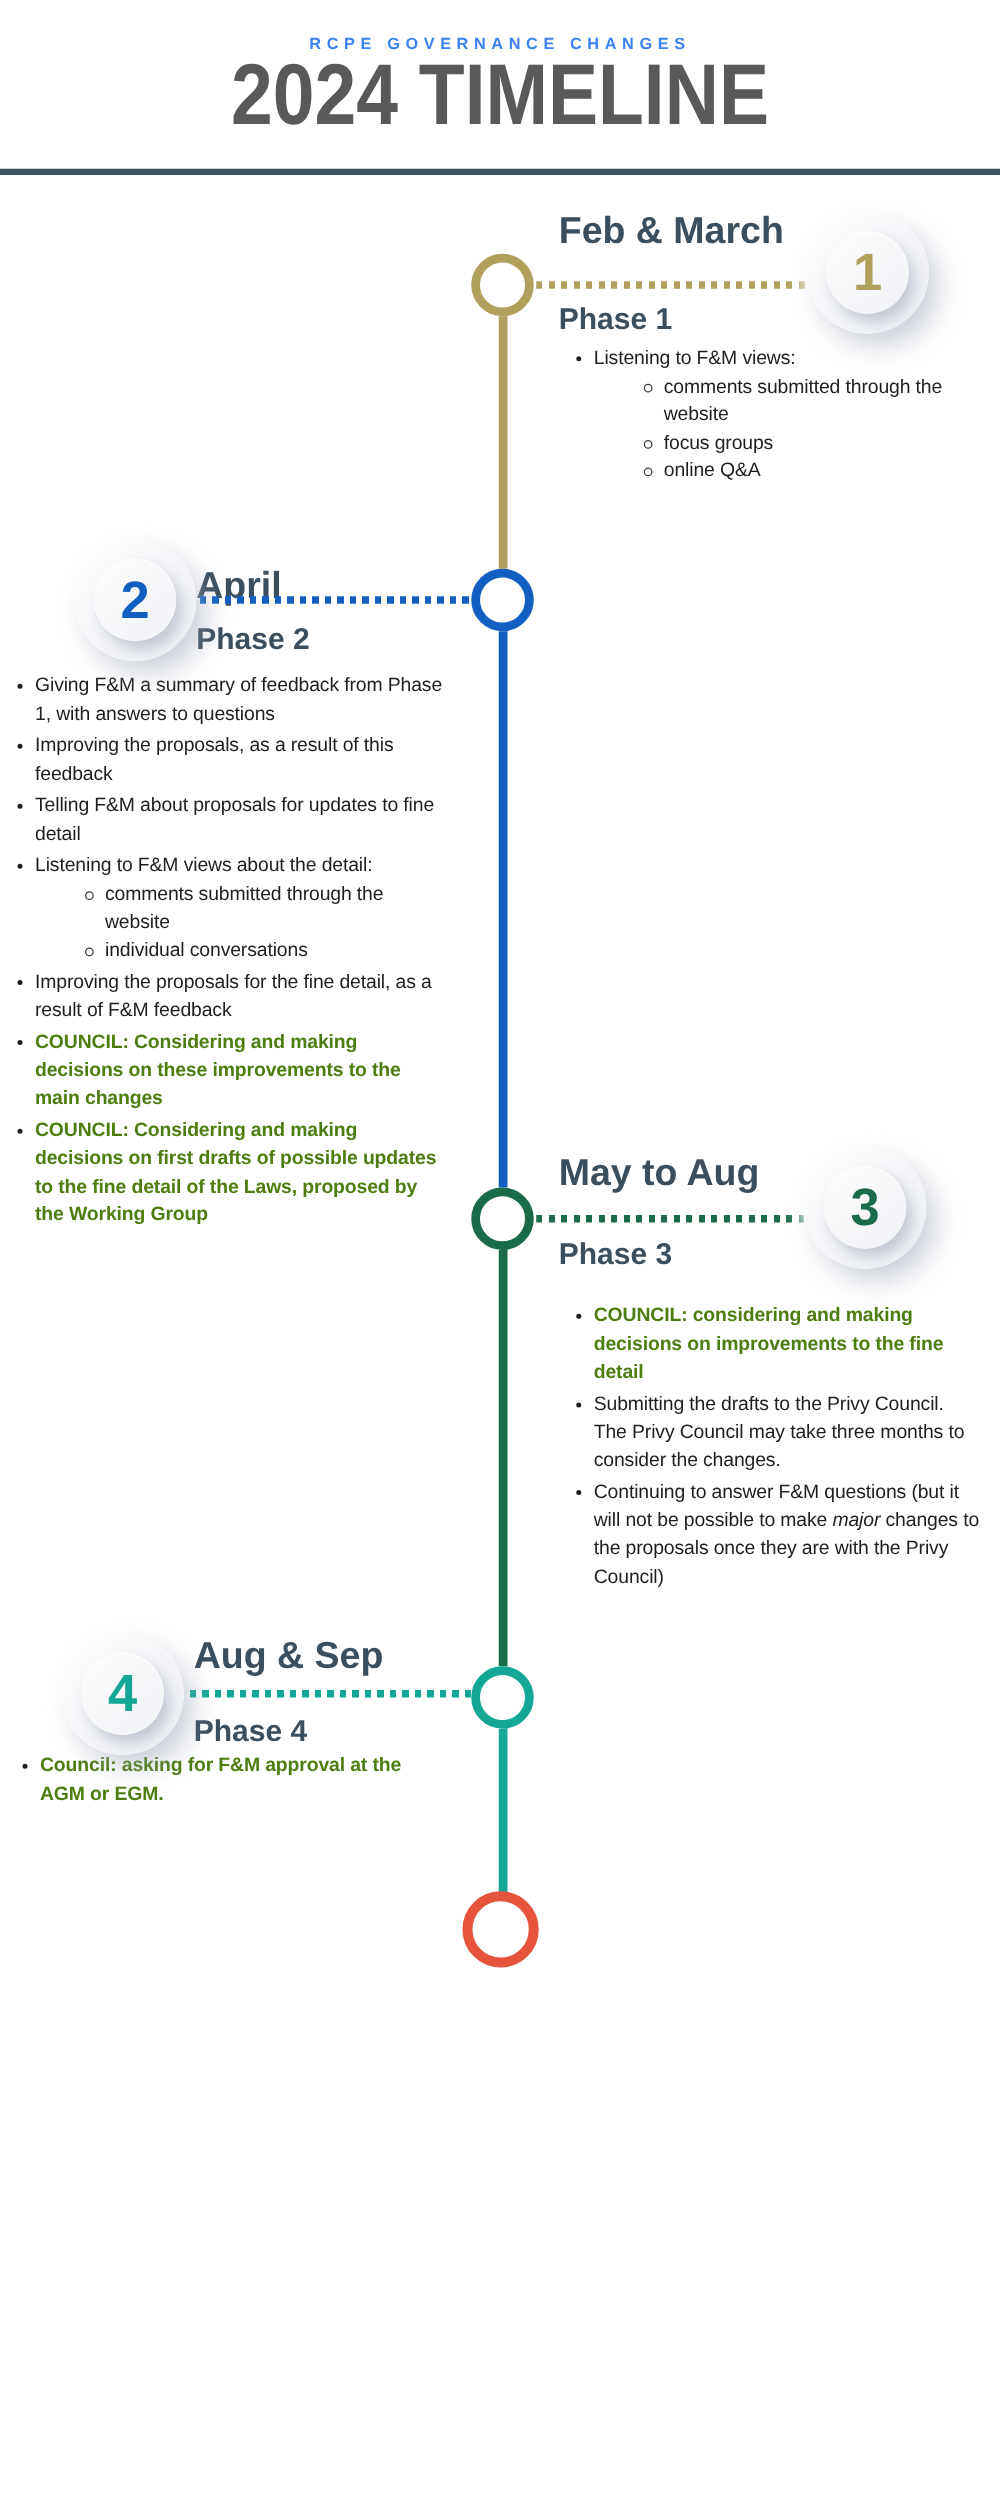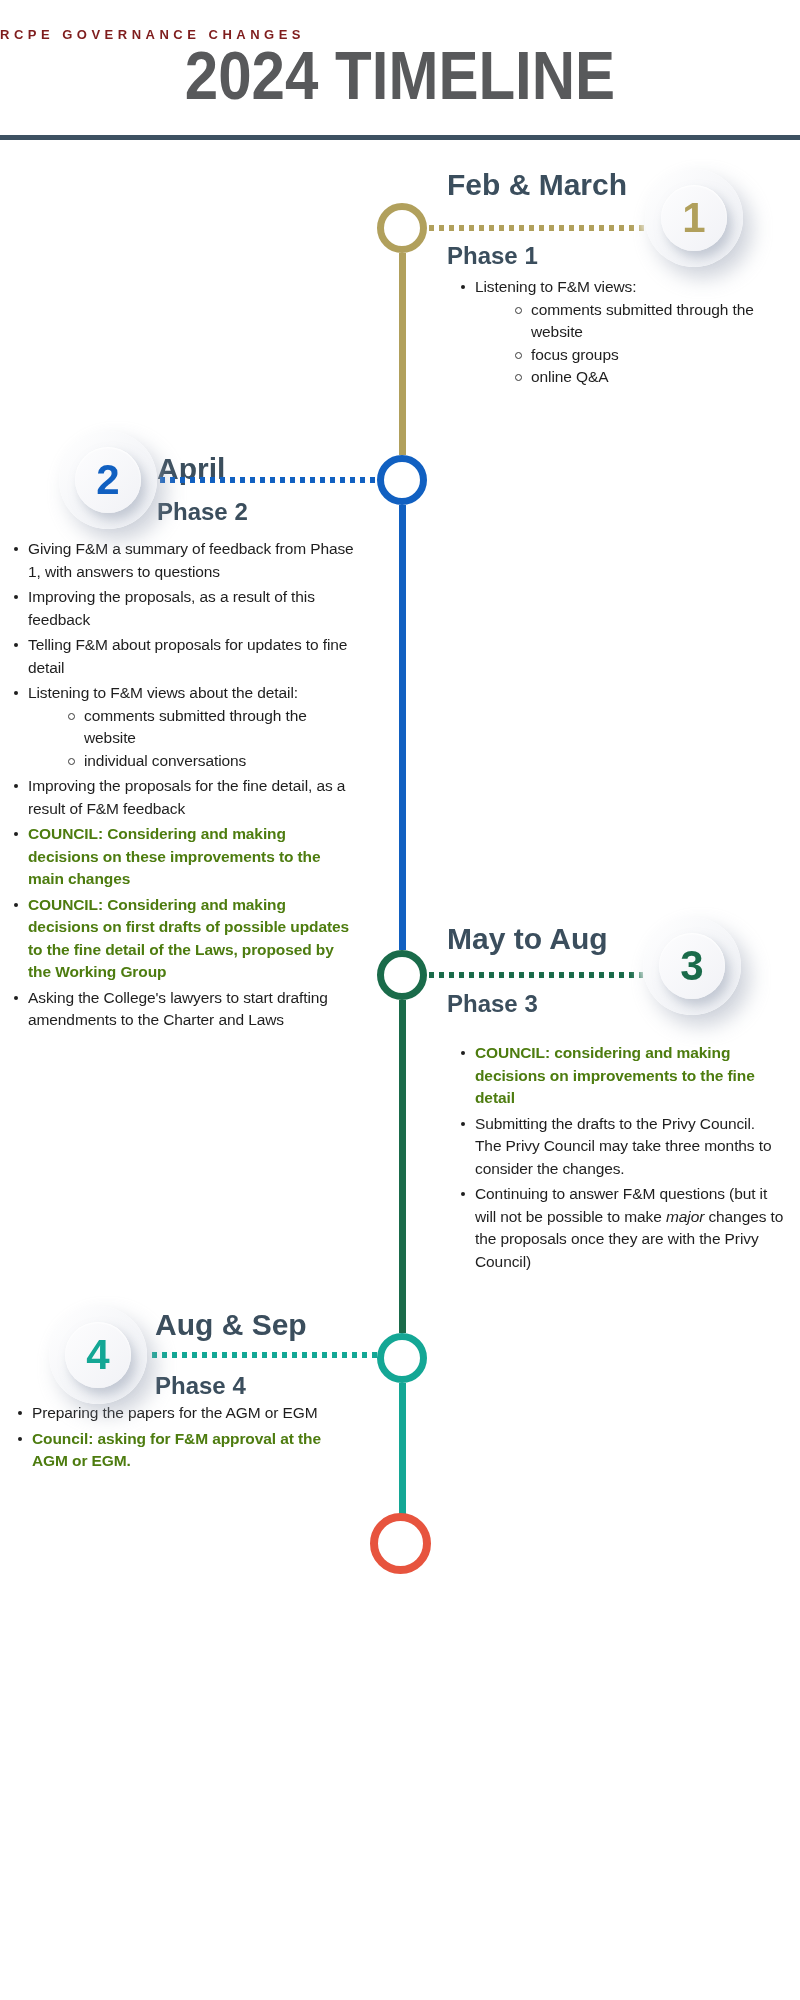--- a/index.html
+++ b/index.html
@@ -2,22 +2,22 @@
 <html><head>
 <meta charset="utf-8">
 <style>
   html,body{margin:0;padding:0;background:#ffffff;}
   .canvas{
     position:relative;width:800px;height:2000px;background:#ffffff;overflow:hidden;
     font-family:"Liberation Sans","DejaVu Sans",sans-serif;
   }
   
   .kicker{
-    position:absolute;top:27px;left:0;width:800px;
-    font-size:13px;font-weight:700;letter-spacing:4.5px;color:#7f1d1d;
+    position:absolute;top:27px;left:0;width:800px;text-align:center;
+    font-size:13px;font-weight:700;letter-spacing:4.5px;color:#3b82f6;
   }
   .title{
     position:absolute;top:46px;left:0;width:800px;text-align:center;
     font-size:69px;line-height:60px;font-weight:700;color:#58595b;
     transform:scaleX(0.87);transform-origin:50% 50%;white-space:nowrap;
   }
   .divider{position:absolute;top:135px;left:0;width:800px;height:5px;background:#3d5162;}
   
   .seg{position:absolute;left:399px;width:7px;background:var(--accent);}
   .node{
@@ -126,31 +126,29 @@
     <li class="normal"><span>Telling F&amp;M about proposals for updates to fine detail</span></li>
     <li class="normal"><span>Listening to F&amp;M views about the detail:</span>
       <ul class="sub">
         <li><span>comments submitted through the website</span></li>
         <li><span>individual conversations</span></li>
       </ul>
     </li>
     <li class="normal"><span>Improving the proposals for the fine detail, as a result of F&amp;M feedback</span></li>
     <li class="council"><span>COUNCIL: Considering and making decisions on these improvements to the main changes</span></li>
     <li class="council"><span>COUNCIL: Considering and making decisions on first drafts of possible updates to the fine detail of the Laws, proposed by the Working Group</span></li>
-    <li class="normal"><span>Asking the College's lawyers to start drafting amendments to the Charter and Laws</span></li>
   </ul>
 
   <h2 class="date-h" style="left:447px;top:922px;margin:0;">May to Aug</h2>
   <h3 class="phase-h" style="left:447px;top:990px;margin:0;">Phase 3</h3>
   <ul class="blist" style="left:455px;top:1042px;width:330px;">
     <li class="council"><span>COUNCIL: considering and making decisions on improvements to the fine detail</span></li>
     <li class="normal"><span>Submitting the drafts to the Privy Council. The Privy Council may take three months to consider the changes.</span></li>
     <li class="normal"><span>Continuing to answer F&amp;M questions (but it will not be possible to make </span><em>major</em><span> changes to the proposals once they are with the Privy Council)</span></li>
   </ul>
 
   <h2 class="date-h" style="left:155px;top:1308px;margin:0;">Aug &amp; Sep</h2>
   <h3 class="phase-h" style="left:155px;top:1372px;margin:0;">Phase 4</h3>
   <ul class="blist" style="left:12px;top:1402px;width:340px;">
-    <li class="normal"><span>Preparing the papers for the AGM or EGM</span></li>
     <li class="council"><span>Council: asking for F&amp;M approval at the AGM or EGM.</span></li>
   </ul>
 
 </div>
 
 </body></html>

